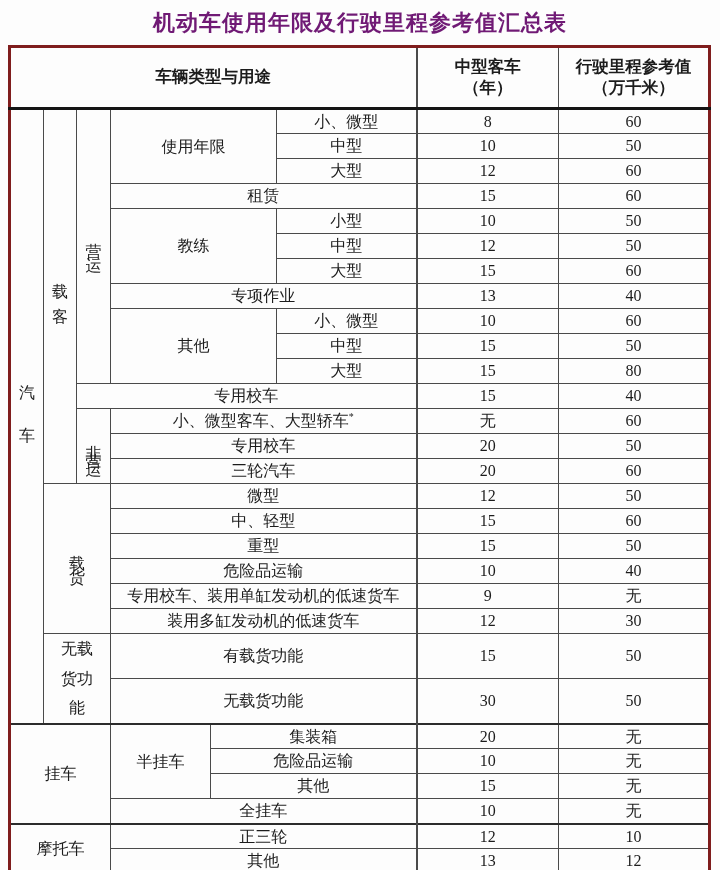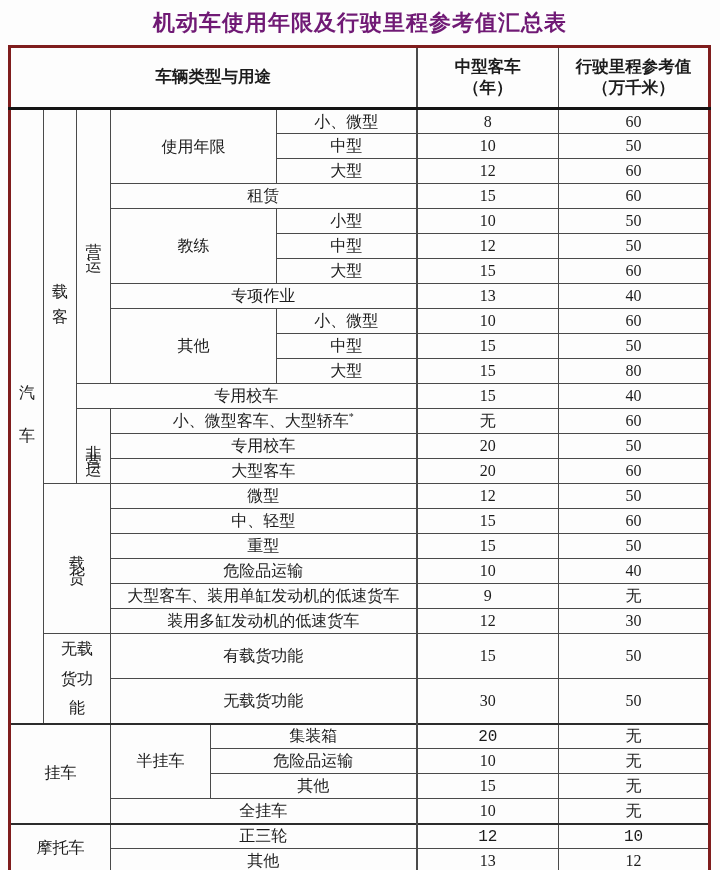--- a/index.html
+++ b/index.html
@@ -39,21 +39,21 @@
   }
   tr.header-row td {
     border-bottom: 3px solid #141414;
     font-weight: bold;
     font-size: 16.5px;
     white-space: normal;
   }
   tr.header-row { height: 62px; }
   tbody tr { height: 25px; }
   td.years-col { border-left-width: 2px; }
-  .sec-top { border-top: 2px solid #2c2c2c; font-family: Liberation Mono, monospace; }
+  .sec-top { border-top: 2px solid #2c2c2c; }
   .vert {
     writing-mode: vertical-rl;
     text-orientation: upright;
     display: inline-block;
   }
   .ls-xl { letter-spacing: 2.6em; }
   .ls-l  { letter-spacing: 1.5em; }
   .ls-m  { letter-spacing: 0.85em; }
   .ls-s  { letter-spacing: 0.5em; }
   .wrap2 {
@@ -166,21 +166,21 @@
     <td colspan="3"><span>小、微型客车、大型轿车</span><sup>*</sup></td>
     <td class="years-col">无</td>
     <td>60</td>
   </tr>
   <tr>
     <td colspan="3">专用校车</td>
     <td class="years-col">20</td>
     <td>50</td>
   </tr>
   <tr>
-    <td colspan="3">大型客车</td>
+    <td colspan="3">三轮汽车</td>
     <td class="years-col">20</td>
     <td>60</td>
   </tr>
   <tr>
     <td colspan="2" rowspan="6"><span class="vert ls-m">载货</span></td>
     <td colspan="3">微型</td>
     <td class="years-col">12</td>
     <td>50</td>
   </tr>
   <tr>
@@ -192,21 +192,21 @@
     <td colspan="3">重型</td>
     <td class="years-col">15</td>
     <td>50</td>
   </tr>
   <tr>
     <td colspan="3">危险品运输</td>
     <td class="years-col">10</td>
     <td>40</td>
   </tr>
   <tr>
-    <td colspan="3">大型客车、装用单缸发动机的低速货车</td>
+    <td colspan="3">专用校车、装用单缸发动机的低速货车</td>
     <td class="years-col">9</td>
     <td>无</td>
   </tr>
   <tr>
     <td colspan="3">装用多缸发动机的低速货车</td>
     <td class="years-col">12</td>
     <td>30</td>
   </tr>
   <tr>
     <td colspan="2" rowspan="2"><span class="wrap2">无载货功能</span></td>

